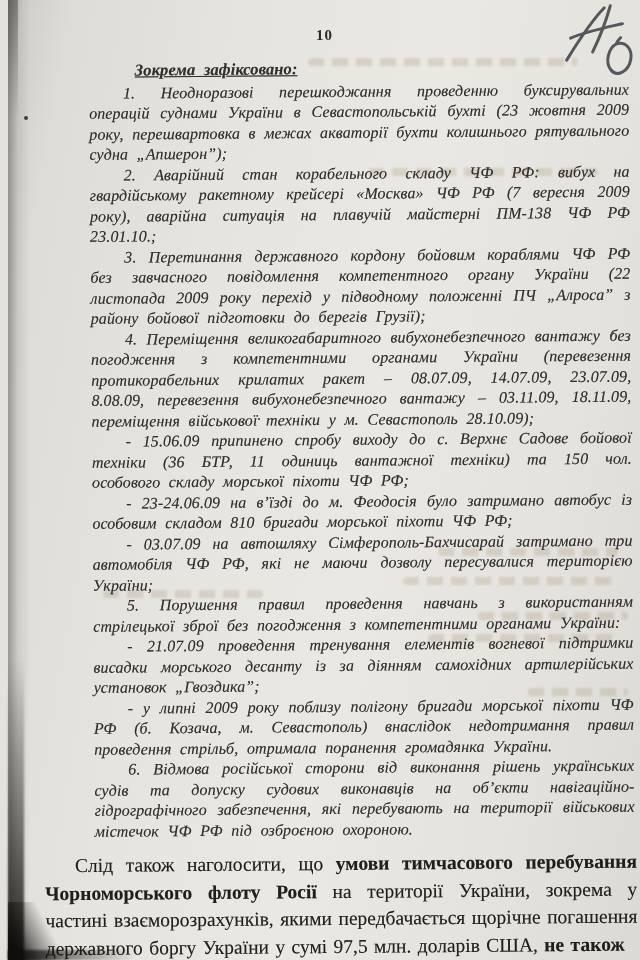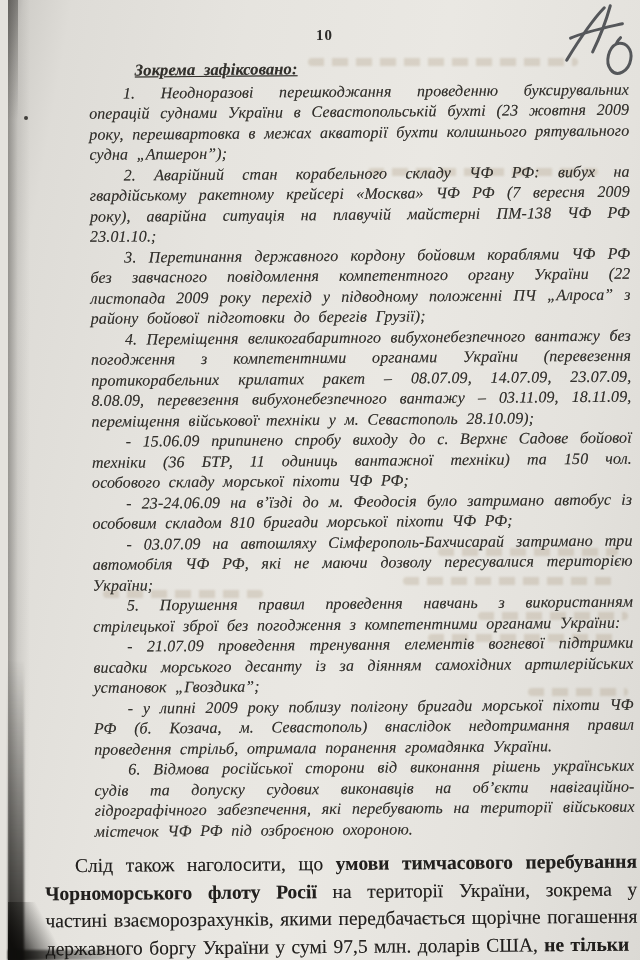--- a/index.html
+++ b/index.html
@@ -98,21 +98,21 @@
       <p class="para">4. Переміщення великогабаритного вибухонебезпечного вантажу без погодження з компетентними органами України (перевезення протикорабельних крилатих ракет – 08.07.09, 14.07.09, 23.07.09, 8.08.09, перевезення вибухонебезпечного вантажу – 03.11.09, 18.11.09, переміщення військової техніки у м. Севастополь 28.10.09);</p>
       <p class="para">- 15.06.09 припинено спробу виходу до с. Верхнє Садове бойової техніки (36 БТР, 11 одиниць вантажної техніки) та 150 чол. особового складу морської піхоти ЧФ РФ;</p>
       <p class="para">- 23-24.06.09 на в’їзді до м. Феодосія було затримано автобус із особовим складом 810 бригади морської піхоти ЧФ РФ;</p>
       <p class="para">- 03.07.09 на автошляху Сімферополь-Бахчисарай затримано три автомобіля ЧФ РФ, які не маючи дозволу пересувалися територією України;</p>
       <p class="para">5. Порушення правил проведення навчань з використанням стрілецької зброї без погодження з компетентними органами України:</p>
       <p class="para">- 21.07.09 проведення тренування елементів вогневої підтримки висадки морського десанту із за діянням самохідних артилерійських установок „Гвоздика”;</p>
       <p class="para">- у липні 2009 року поблизу полігону бригади морської піхоти ЧФ РФ (б. Козача, м. Севастополь) внаслідок недотримання правил проведення стрільб, отримала поранення громадянка України.</p>
       <p class="para">6. Відмова російської сторони від виконання рішень українських судів та допуску судових виконавців на об’єкти навігаційно-гідрографічного забезпечення, які перебувають на території військових містечок ЧФ РФ під озброєною охороною.</p>
     </div>
 
-    <p class="closing"><span>Слід також наголосити, що </span><span class="b">умови тимчасового перебування Чорноморського флоту Росії</span><span> на території України, зокрема у частині взаєморозрахунків, якими передбачається щорічне погашення державного боргу України у сумі 97,5 млн. доларів США, </span><span class="b">не тільки</span></p>
+    <p class="closing"><span>Слід також наголосити, що </span><span class="b">умови тимчасового перебування Чорноморського флоту Росії</span><span> на території України, зокрема у частині взаєморозрахунків, якими передбачається щорічне погашення державного боргу України у сумі 97,5 млн. доларів США, </span><span class="b">не також</span></p>
 
     <svg class="handwriting" width="80" height="86" viewBox="0 0 80 86">
       <g fill="none" stroke="#3c3f44" stroke-width="3" stroke-linecap="round">
         <path d="M 6,58 C 16,42 30,20 44,6"></path>
         <path d="M 50,4 C 46,18 40,34 32,50"></path>
         <path d="M 10,36 C 24,30 44,26 62,22"></path>
         <path d="M 60,36 C 57,39 56,40 56,42"></path>
         <path d="M 56,42 C 66,40 72,48 70,58 C 68,70 56,76 50,68 C 44,60 48,46 56,42"></path>
       </g>
     </svg>

